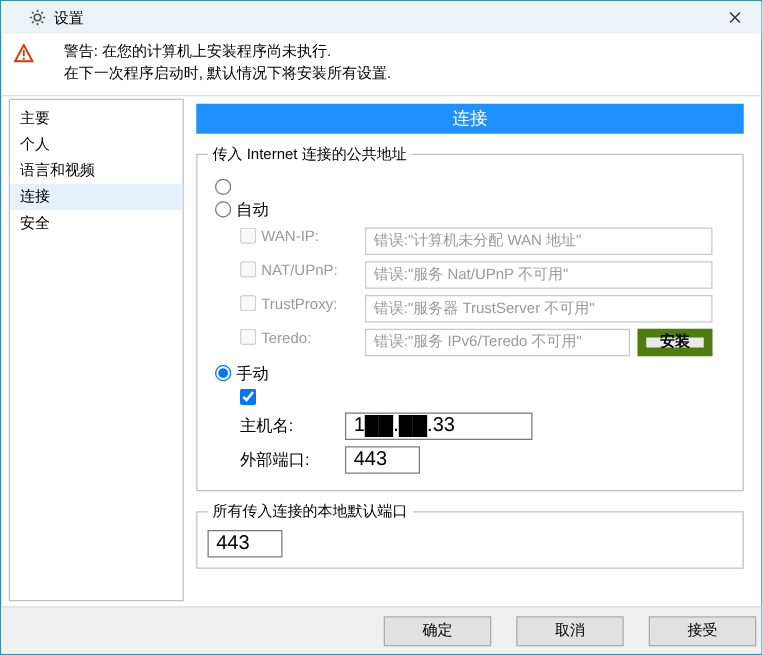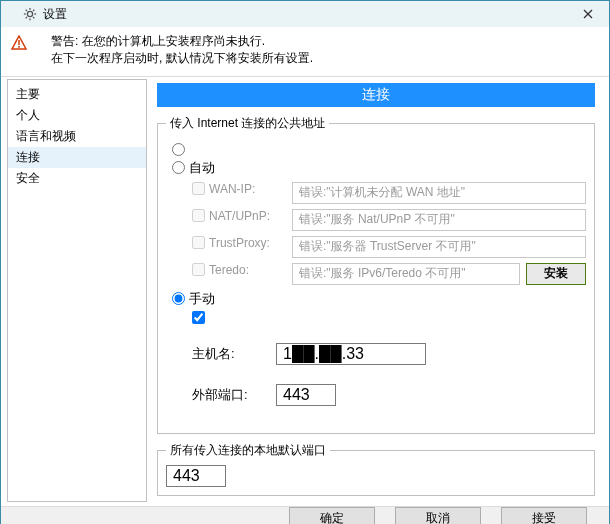--- a/index.html
+++ b/index.html
@@ -11,36 +11,36 @@
   .gear { width:14px; height:14px; display:inline-block; }
   .close-btn { width:42px; height:26px; display:flex; align-items:center; justify-content:center; color:#333; font-size:14px; cursor:default; }
   .warning { display:flex; gap:24px; padding:6px 10px 8px 10px; line-height:1.45; }
   .warn-icon { margin-top:2px; }
   .body { flex:1; display:flex; border-top:1px solid #dcdcdc; }
   .sidebar { width:140px; border:1px solid #bfbfbf; margin:2px 4px 4px 6px; padding:4px 0; background:#fff; }
   .sidebar-item { padding:2px 8px; cursor:default; }
   .sidebar-item.selected { background:#e5f1fb; }
   .main { flex:1; padding:4px 10px 4px 4px; overflow:hidden; }
   .section-title { background:#1e90ff; color:#fff; text-align:center; font-size:14px; padding:3px 0; margin:2px 4px 2px 2px; }
-  fieldset { border:1px solid #bfbfbf; margin:8px 4px 6px 2px; padding:8px 8px 8px 8px; }
+  fieldset { border:1px solid #bfbfbf; margin:8px 4px 6px 2px; padding:8px 24px 8px 8px; }
   fieldset.small { padding:6px 8px 8px 8px; }
   legend { padding:0 4px; font-size:12px; }
   .radio-row { display:flex; align-items:center; gap:4px; margin:3px 0 3px 6px; font-size:13px; }
   .sub { margin-left:26px; }
   .opt-row { display:flex; align-items:flex-start; margin:5px 0; }
   .opt-label { display:flex; align-items:center; gap:4px; width:100px; color:#9a9a9a; }
   .opt-input { flex:1; }
   input[type=text].ghost { width:100%; height:22px; border:1px solid #c8c8c8; padding:2px 6px; color:#9a9a9a; background:#fff; font-size:12px; }
   input[type=text].normal { height:22px; border:1px solid #7a7a7a; padding:2px 6px; font-size:16px; }
   .teredo-row { display:flex; align-items:center; gap:6px; }
-  .install-btn { width:60px; height:22px; border:1px solid #4d7c0f; background:#e9e9e9; font-size:12px; cursor:default; display:flex; align-items:center; justify-content:center; font-weight:bold; }
+  .install-btn { width:60px; height:22px; border:7px solid #4d7c0f; background:#e9e9e9; font-size:12px; cursor:default; display:flex; align-items:center; justify-content:center; font-weight:bold; }
   .checkbox-row { display:flex; align-items:center; gap:4px; margin:3px 0 6px 0; font-size:13px; }
-  .field-row { display:flex; align-items:center; margin:19px 0; }
+  .field-row { display:flex; align-items:center; margin:5px 0; }
   .field-label { width:84px; font-size:13px; }
-  .footer { height:38px; background:#f0f0f0; border-top:1px solid #dcdcdc; display:flex; align-items:center; justify-content:flex-end; gap:20px; padding:0 22px; }
+  .footer { height:38px; background:#f0f0f0; border-top:1px solid #dcdcdc; display:flex; align-items:center; justify-content:flex-end; gap:20px; padding:0 4px; }
   .dlg-btn { width:86px; height:24px; border:1px solid #adadad; background:#e1e1e1; font-size:12px; display:flex; align-items:center; justify-content:center; cursor:default; }
   input[type=radio], input[type=checkbox] { margin:0; }
   .chk-disabled { accent-color:#9a9a9a; }
 </style>
 </head>
 <body>
 
 <div class="window">
 
   <div class="titlebar">

